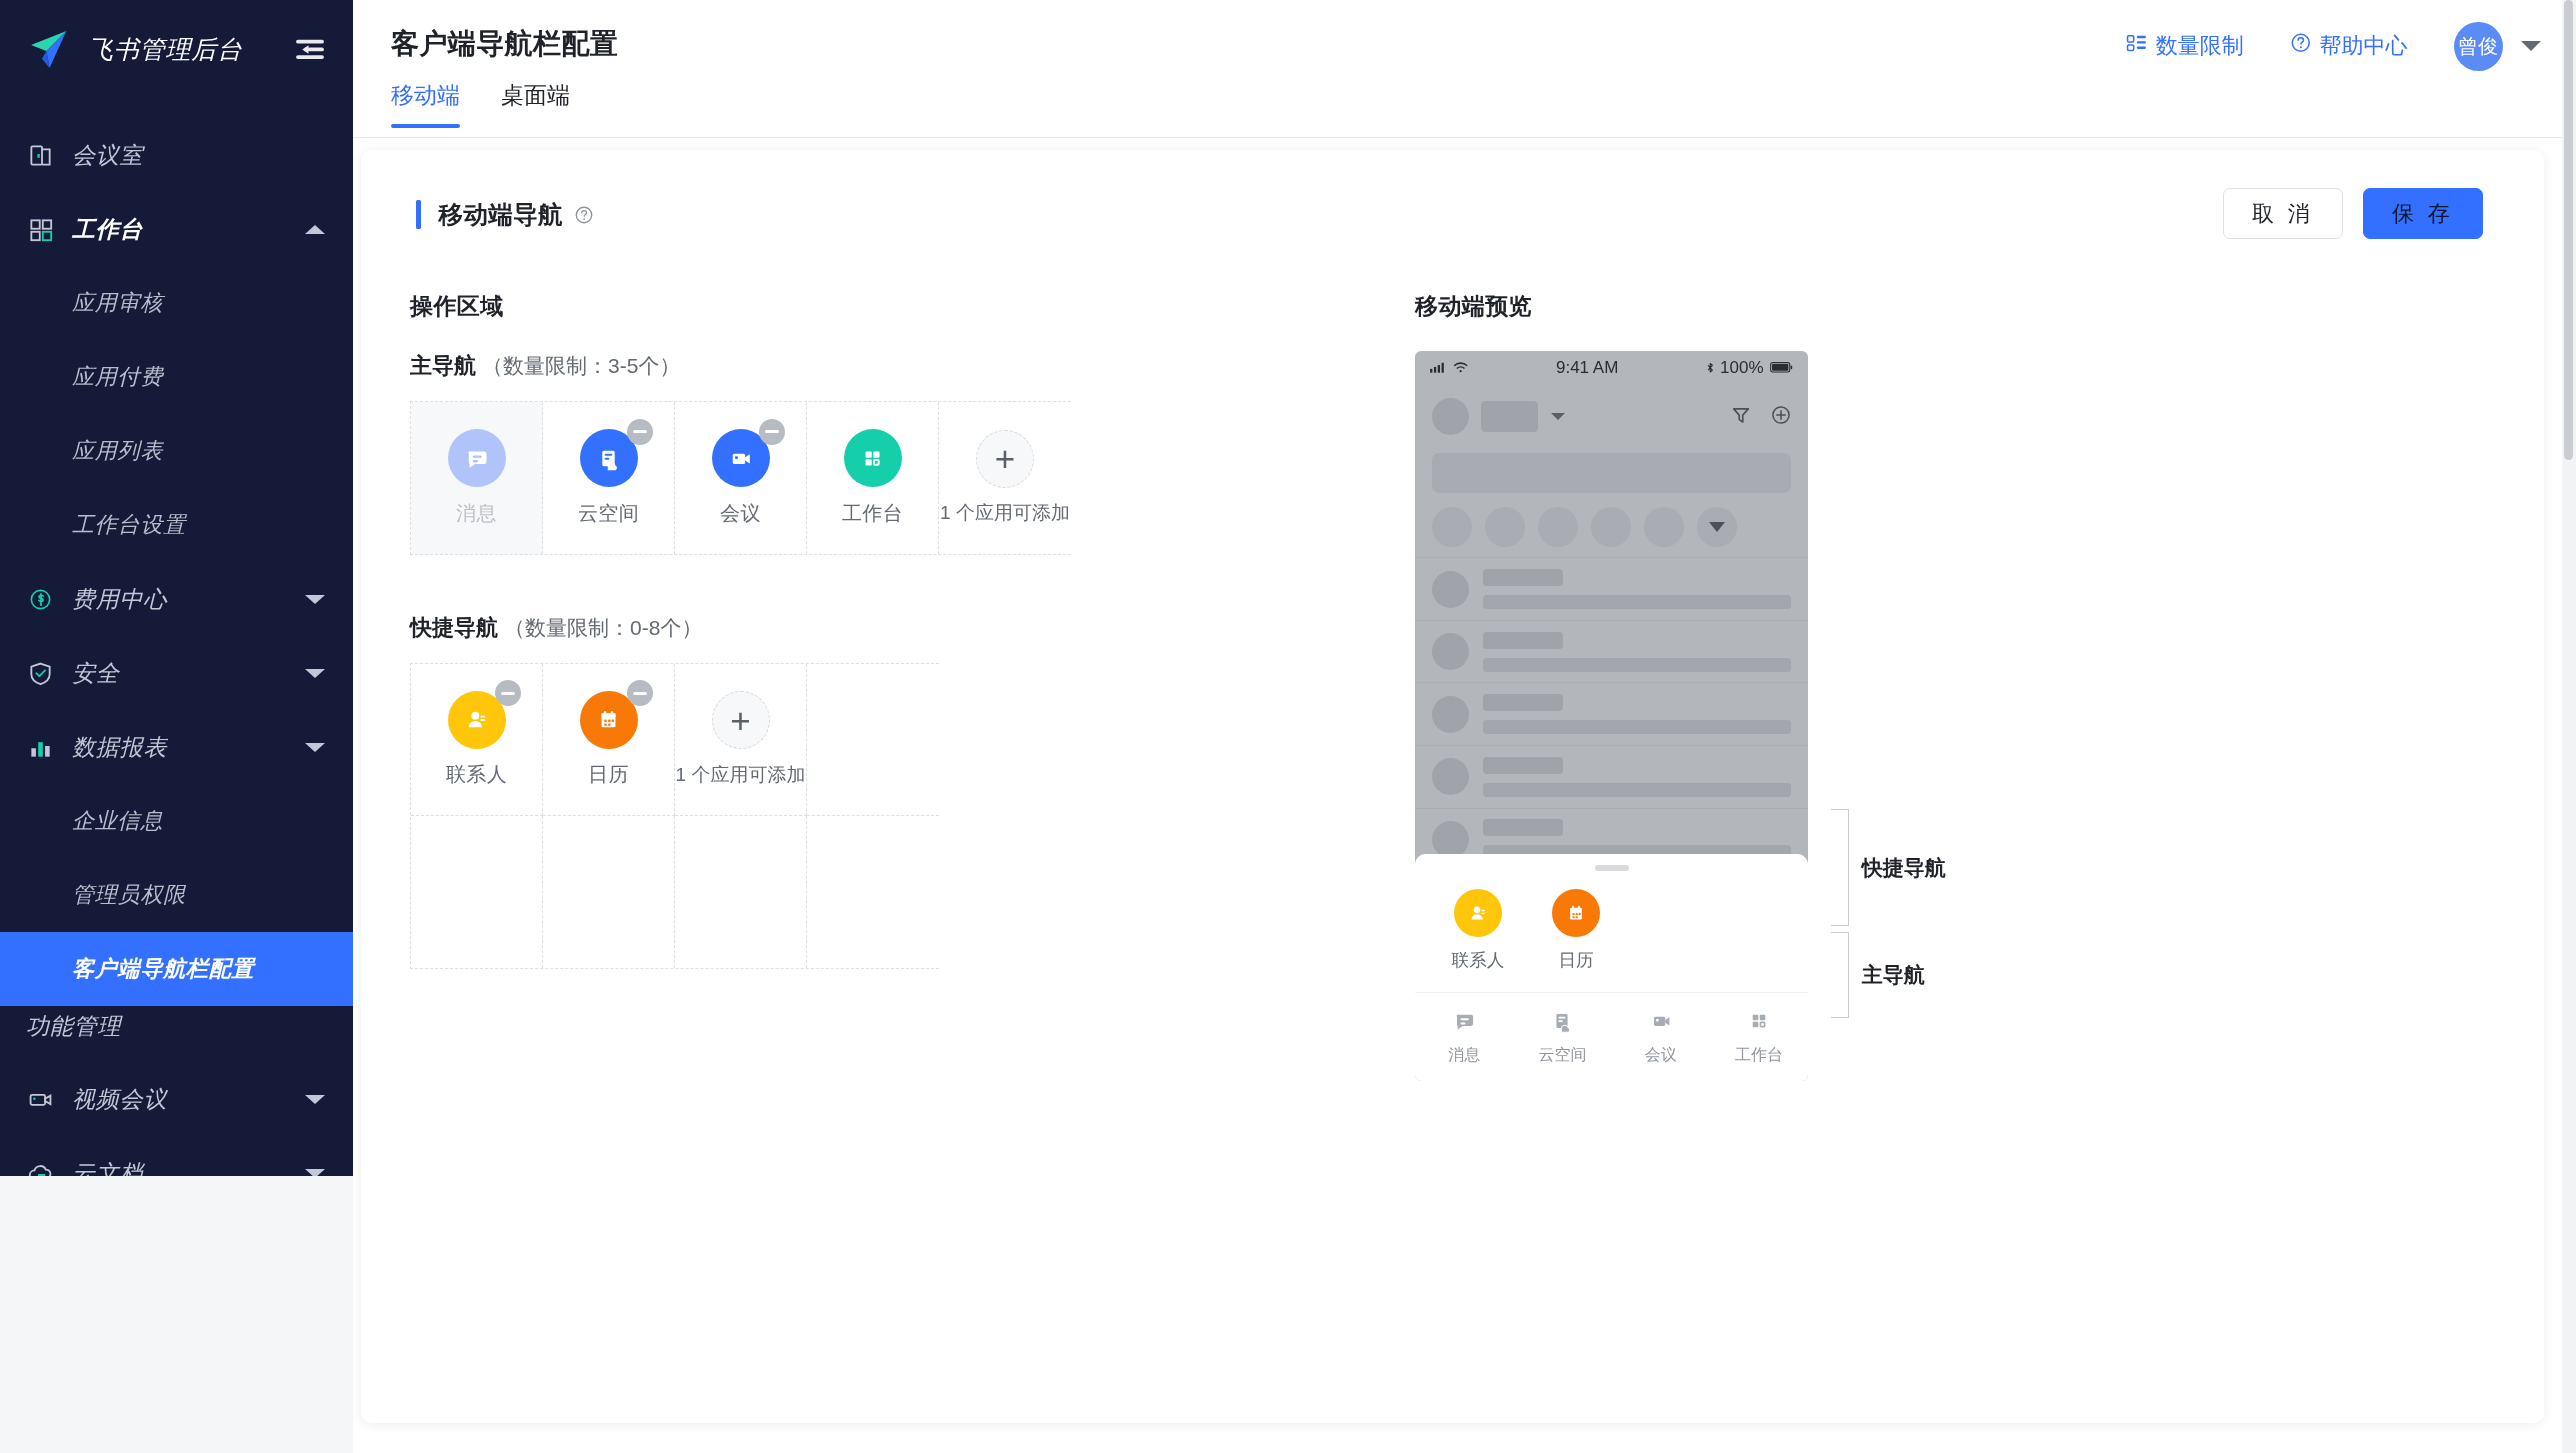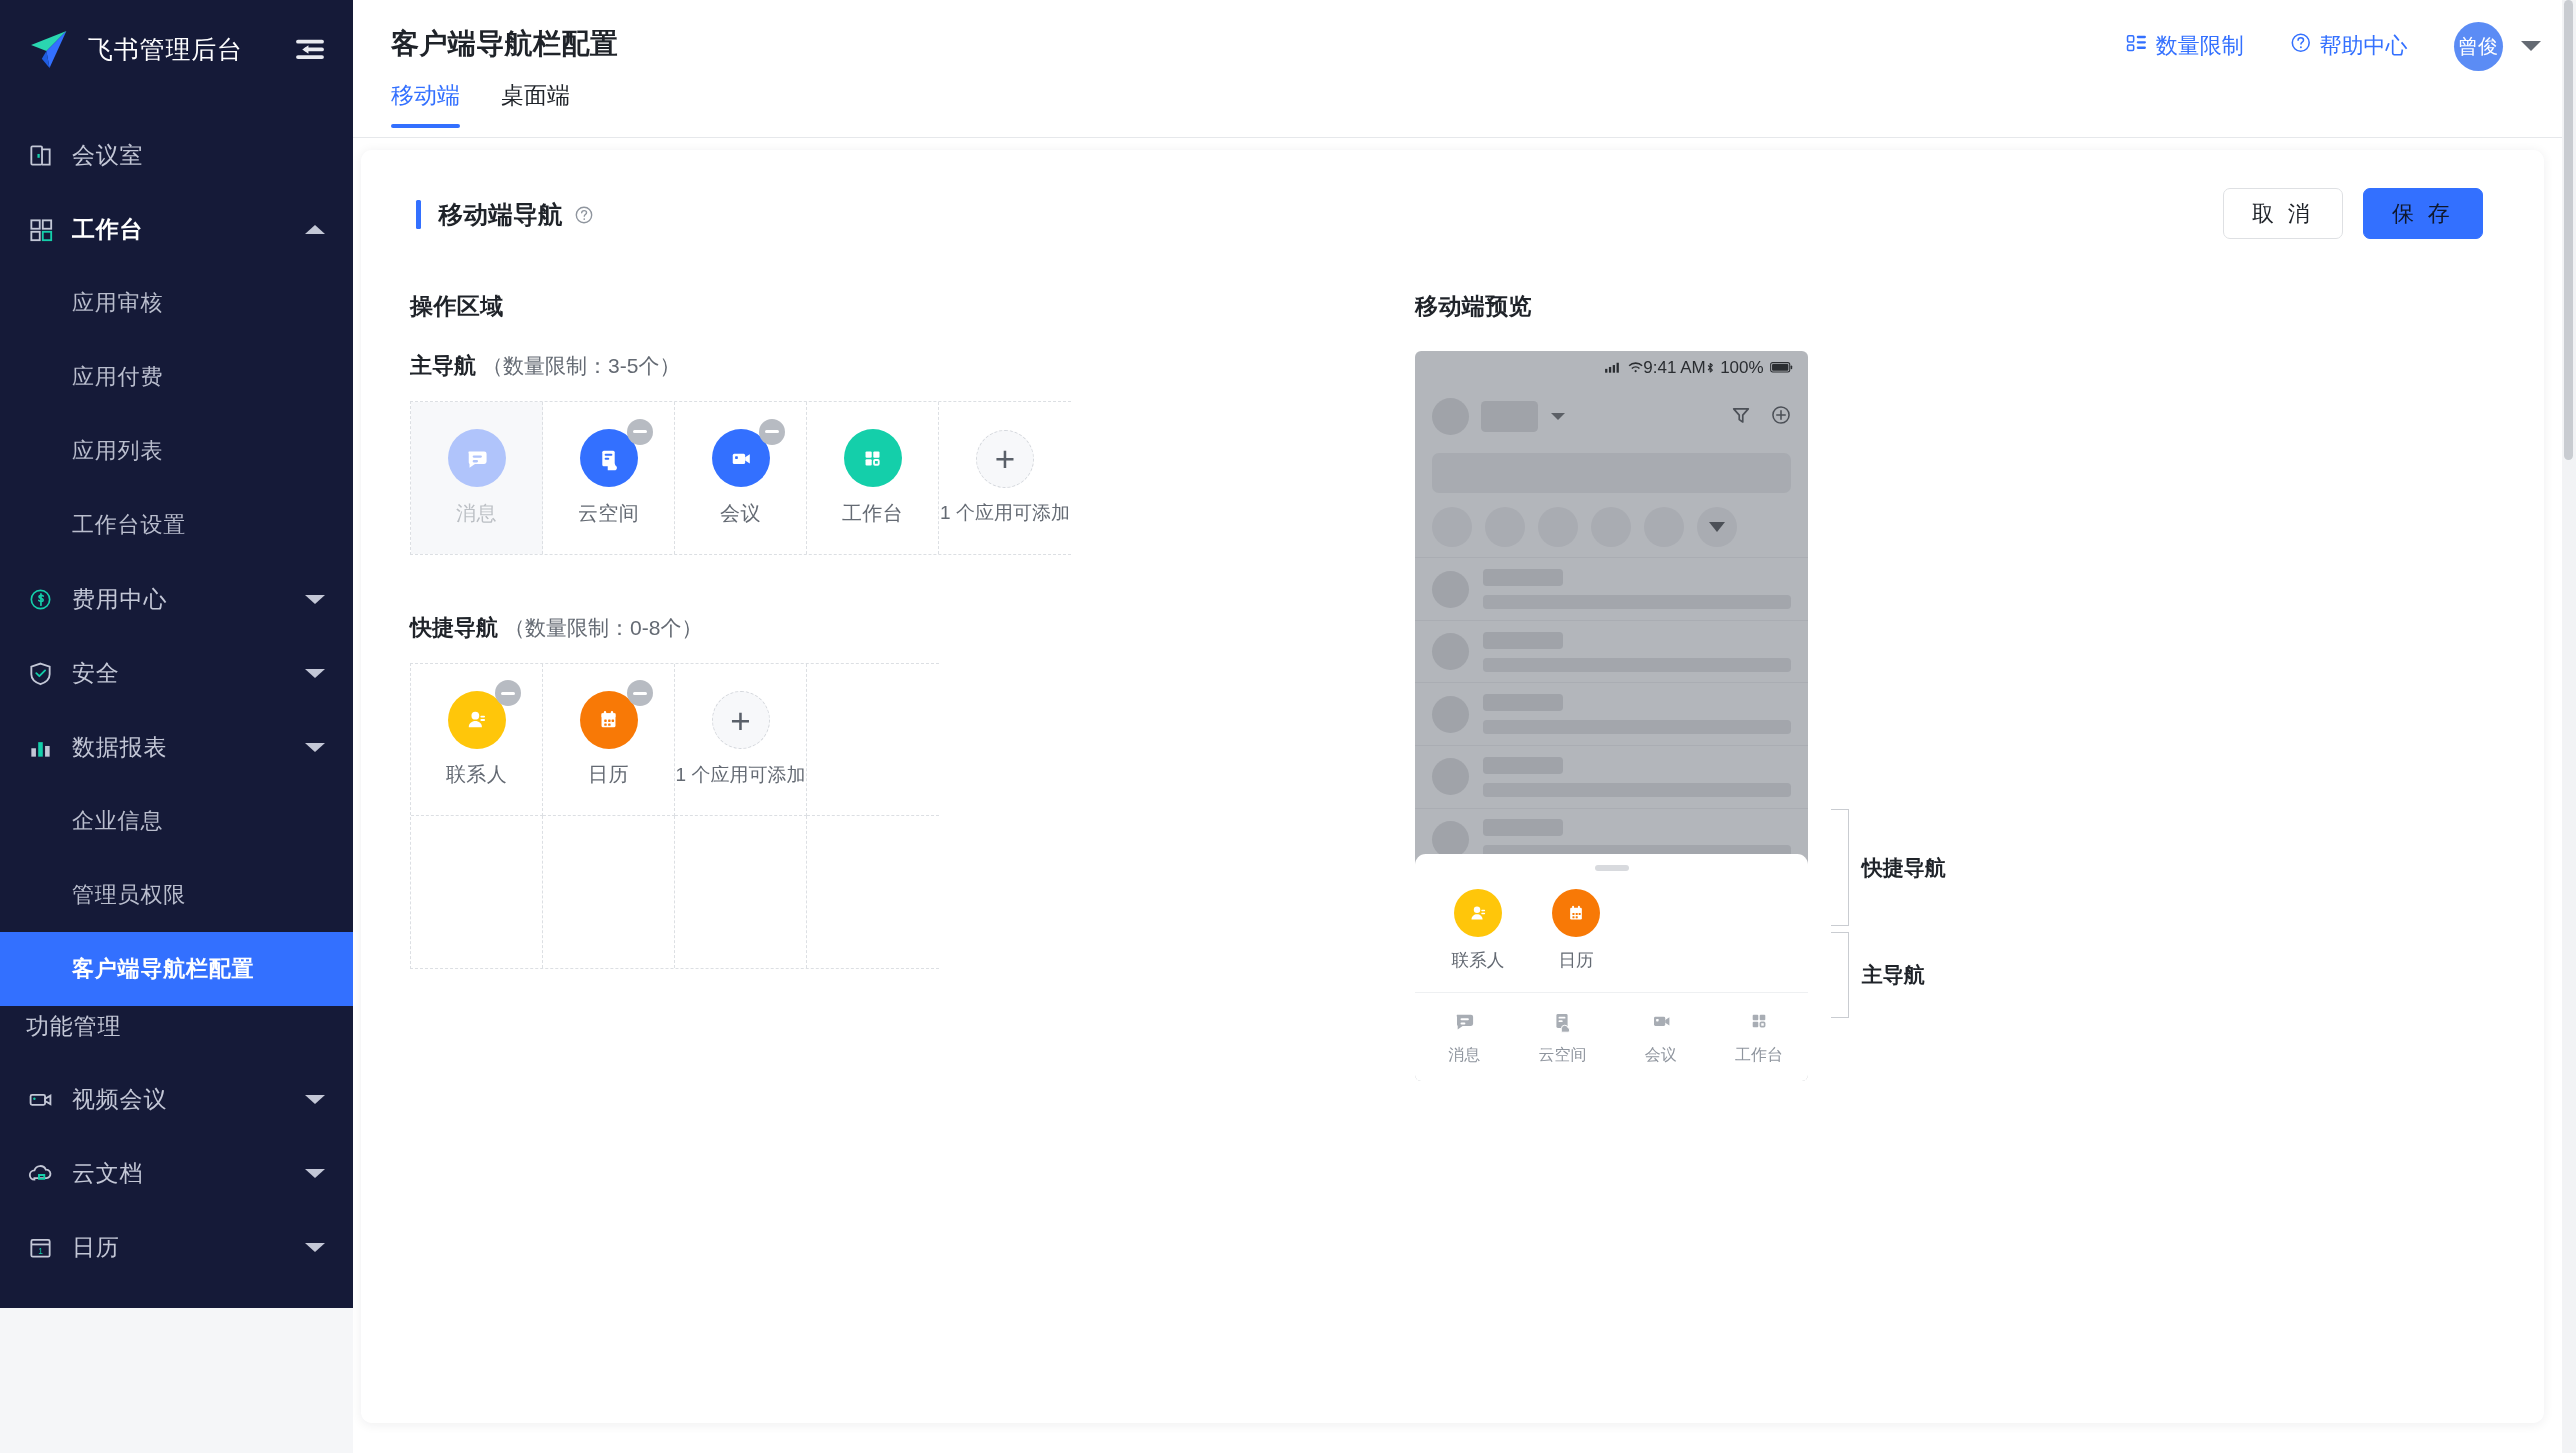--- a/index.html
+++ b/index.html
@@ -6,23 +6,24 @@
   html, body {
     width: 2576px; height: 1454px;
     font-family: "Liberation Sans", "DejaVu Sans", sans-serif;
     background: #f5f6f8;
     overflow: hidden;
   }
 
   
   #sidebar {
     position: absolute; left: 0; top: 0;
-    width: 353px; height: 1308px;
+    width: 353px; height: 1176px;
     background: #151a38;
     overflow: hidden;
+    font-style: italic;
   }
   #sidebar-brand {
     height: 98px; display: flex; align-items: center;
     padding: 0 26px 0 28px; gap: 17px;
   }
   .brand-logo { width: 43px; height: 43px; flex: 0 0 43px; }
   .brand-title {
     color: #ffffff; font-size: 25px; letter-spacing: 0.8px; flex: 1;
   }
   .hamburger-icon { width: 34px; height: 34px; flex: 0 0 34px; cursor: pointer; }
@@ -220,21 +221,21 @@
     position: relative;
     width: 393px; height: 730px;
     margin-top: 7.7px;
     background: #b3b6bb;
     border-radius: 6.1px;
     overflow: hidden;
   }
   #phone-status {
     height: 34px; display: flex; align-items: center;
     padding: 0 15.3px; font-size: 17px; color: #2a2d31;
-    justify-content: flex-end;
+    justify-content: space-between;
   }
   .st-left, .st-right { display: flex; align-items: center; gap: 6.1px; }
   #phone-header {
     height: 63px; display: flex; align-items: center;
     padding: 0 17px; gap: 12.3px;
   }
   .ph-avatar { width: 37px; height: 37px; border-radius: 50%; background: #a0a3a9; }
   .ph-pill { width: 57px; height: 31px; border-radius: 4.6px; background: #a0a3a9; }
   .ph-caret { width:0;height:0;border-left:7px solid transparent;border-right:7px solid transparent;border-top:7.7px solid #5c6066; }
   .ph-spacer { flex: 1; }

